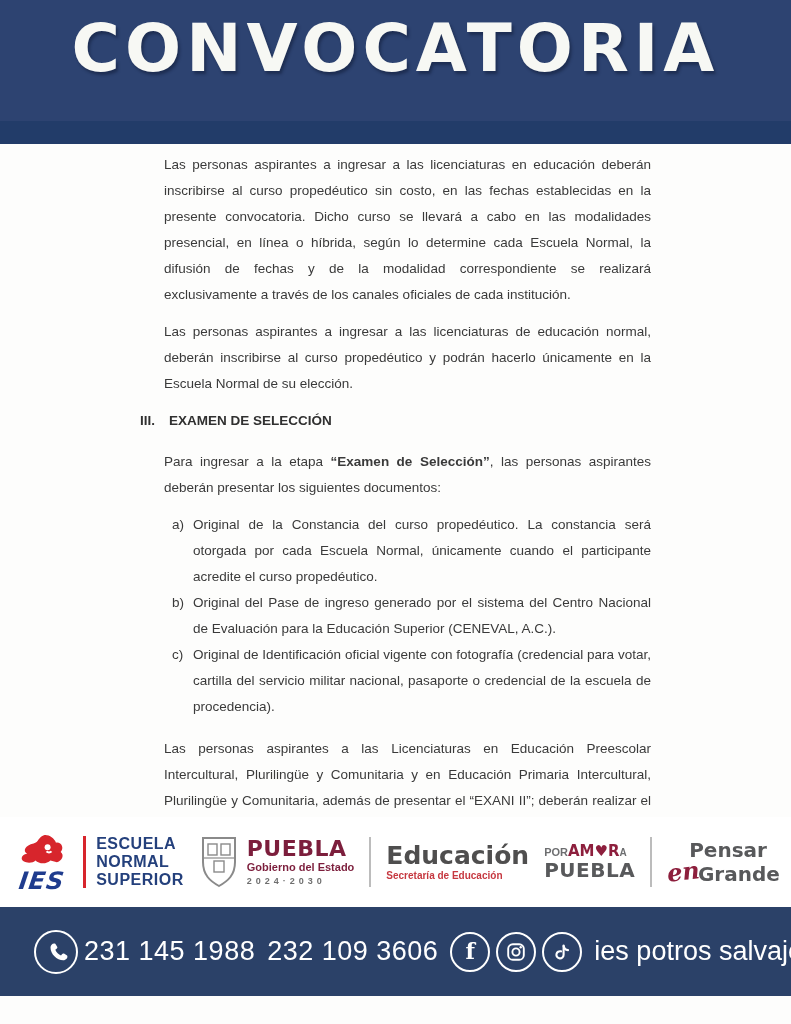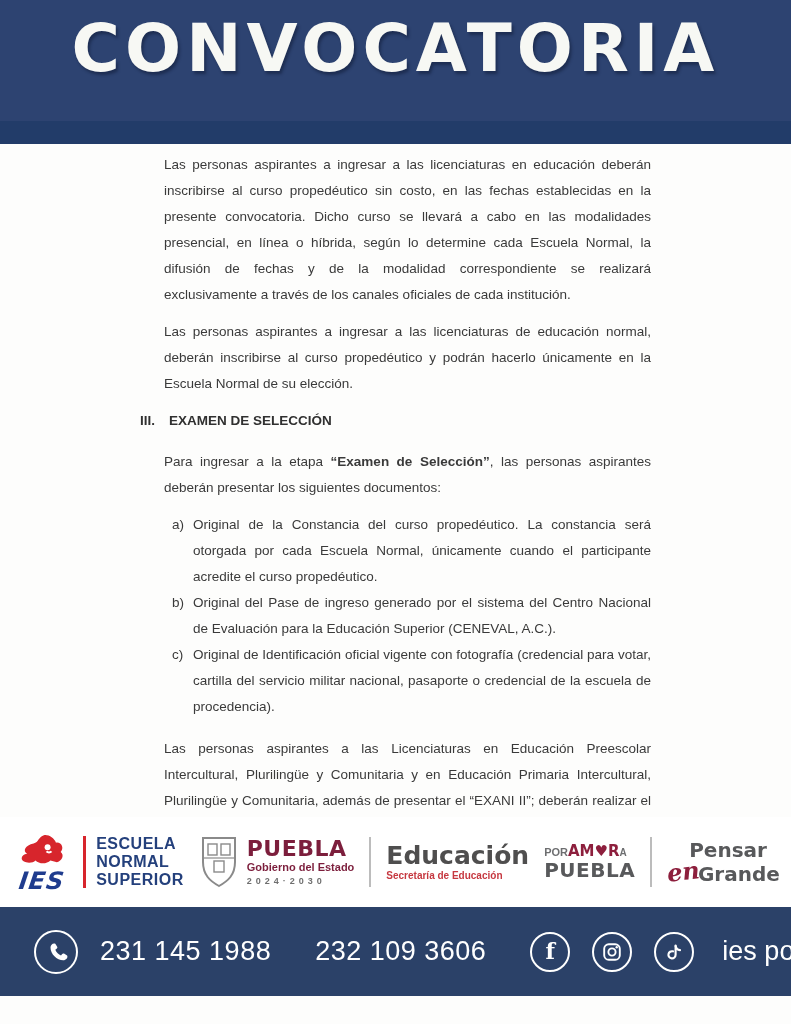--- a/index.html
+++ b/index.html
@@ -86,21 +86,21 @@
   .pensar-w1{color:#58595b;font-weight:bold;font-size:20px;font-family:"DejaVu Sans",sans-serif;margin-left:22px;}
   .pensar-row{display:flex;align-items:flex-end;}
   .pensar-en{
     color:#8d1f3d;font-family:"DejaVu Serif",serif;font-style:italic;font-weight:bold;
     font-size:24px;transform:rotate(-6deg);margin-right:-2px;
   }
   .pensar-w3{color:#58595b;font-weight:bold;font-size:20px;font-family:"DejaVu Sans",sans-serif;}
   
   .bottombar{
     height:89px;background:#2b4168;display:flex;align-items:center;
-    padding:0 34px;box-sizing:border-box;color:#ffffff;gap:22px;
+    padding:0 34px;box-sizing:border-box;color:#ffffff;gap:6px;
   }
   .phone-number{font-size:27px;letter-spacing:.5px;white-space:nowrap;}
   .phone-gap{width:26px;}
   .social-gap{width:22px;}
   .circle-icon{
     width:40px;height:40px;border:2.4px solid #ffffff;border-radius:50%;
     display:flex;align-items:center;justify-content:center;flex-shrink:0;
     box-sizing:border-box;
   }
   .fb-glyph{font-size:22px;font-weight:bold;color:#fff;font-family:"DejaVu Serif",serif;margin-top:-2px;}

